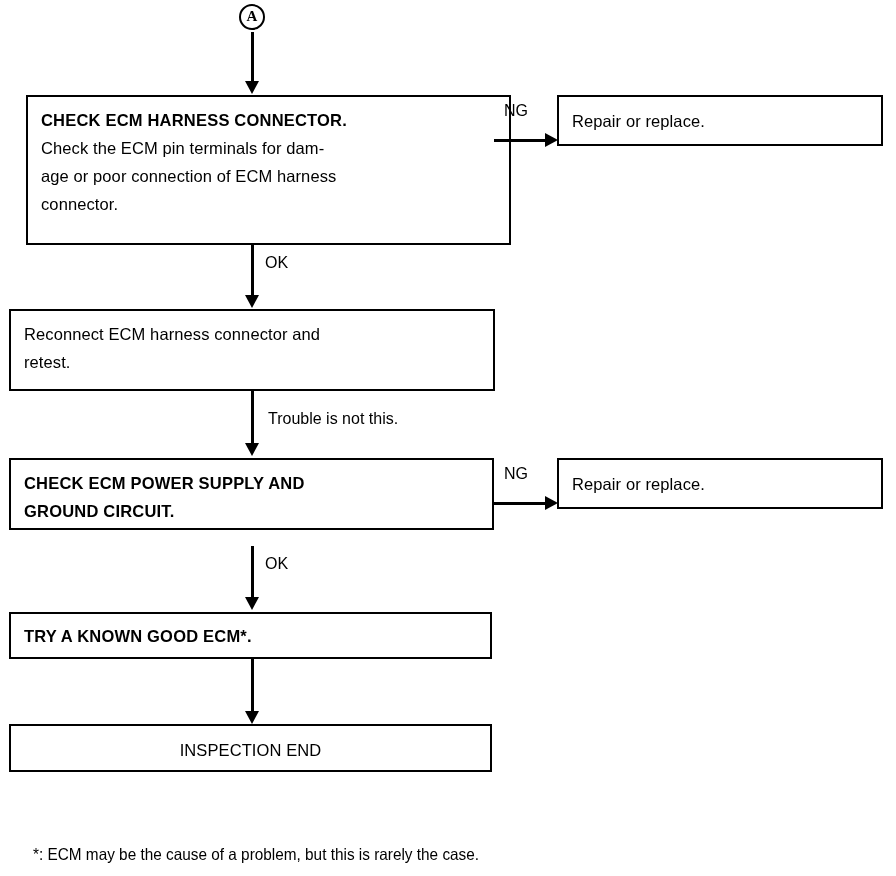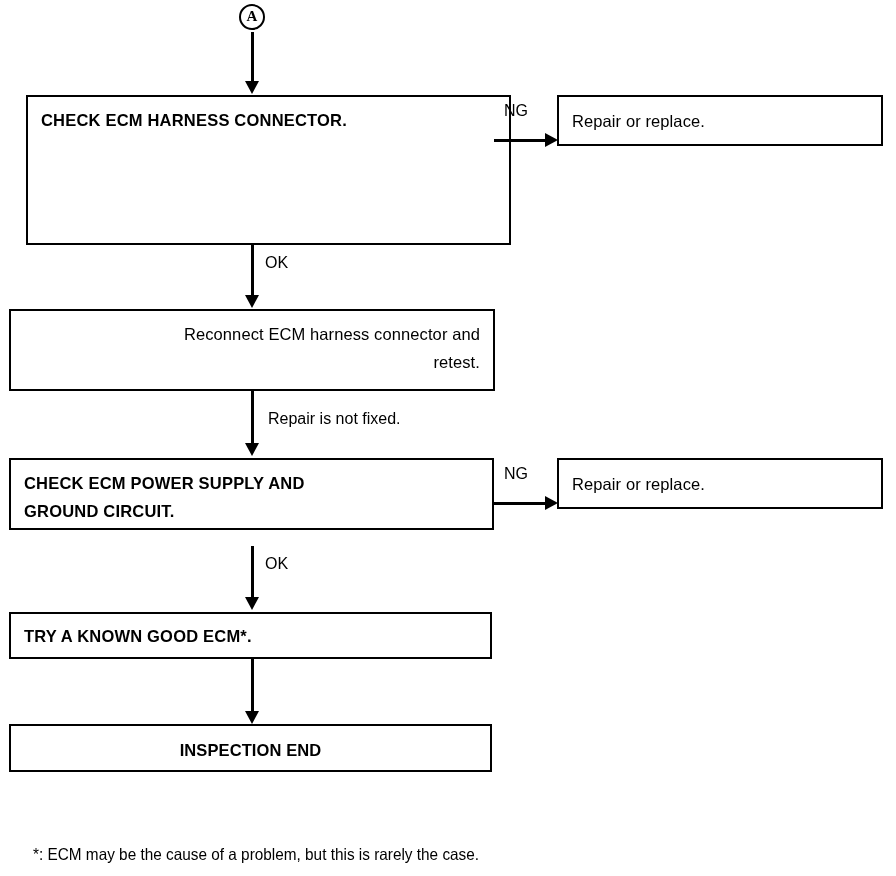--- a/index.html
+++ b/index.html
@@ -107,42 +107,45 @@
 
 <div id="page">
 
   <div class="connector-symbol" style="left:239px; top:4px;">A</div>
 
   <div class="v-line" style="left:251px; top:32px; height:51px;"></div>
   <div class="arrow-down" style="left:245px; top:81px;"></div>
 
   <div class="flow-box" style="left:26px; top:95px; width:485px; height:150px;">
     <div class="box-text bold">CHECK ECM HARNESS CONNECTOR.</div>
+    <div class="box-text">Check the ECM pin terminals for dam-
+age or poor connection of ECM harness
+connector.</div>
   </div>
 
   <div class="h-line" style="left:494px; top:139px; width:56px;"></div>
   <div class="arrow-right" style="left:545px; top:133px;"></div>
   <div class="edge-label" style="left:504px; top:101px;">NG</div>
 
   <div class="flow-box" style="left:557px; top:95px; width:326px; height:51px; padding-top:10px;">
     <div class="box-text">Repair or replace.</div>
   </div>
 
   <div class="v-line" style="left:251px; top:245px; height:51px;"></div>
   <div class="arrow-down" style="left:245px; top:295px;"></div>
   <div class="edge-label" style="left:265px; top:253px;">OK</div>
 
-  <div class="flow-box" style="left:9px; top:309px; width:486px; height:82px;text-align:right;">
+  <div class="flow-box" style="left:9px; top:309px; width:486px; height:82px;">
     <div class="box-text">Reconnect ECM harness connector and
 retest.</div>
   </div>
 
   <div class="v-line" style="left:251px; top:391px; height:53px;"></div>
   <div class="arrow-down" style="left:245px; top:443px;"></div>
-  <div class="edge-label" style="left:268px; top:409px;">Repair is not fixed.</div>
+  <div class="edge-label" style="left:268px; top:409px;">Trouble is not this.</div>
 
   <div class="flow-box" style="left:9px; top:458px; width:485px; height:72px;">
     <div class="box-text bold">CHECK ECM POWER SUPPLY AND
 GROUND CIRCUIT.</div>
   </div>
 
   <div class="h-line" style="left:494px; top:502px; width:56px;"></div>
   <div class="arrow-right" style="left:545px; top:496px;"></div>
   <div class="edge-label" style="left:504px; top:464px;">NG</div>
 
@@ -154,19 +157,19 @@
   <div class="arrow-down" style="left:245px; top:597px;"></div>
   <div class="edge-label" style="left:265px; top:554px;">OK</div>
 
   <div class="flow-box" style="left:9px; top:612px; width:483px; height:47px; padding-top:8px;">
     <div class="box-text bold">TRY A KNOWN GOOD ECM*.</div>
   </div>
 
   <div class="v-line" style="left:251px; top:657px; height:55px;"></div>
   <div class="arrow-down" style="left:245px; top:711px;"></div>
 
-  <div class="flow-box" style="left:9px; top:724px; width:483px; height:48px; padding-top:10px;font-weight:bold;">
+  <div class="flow-box" style="left:9px; top:724px; width:483px; height:48px; padding-top:10px;">
     <div class="box-text center">INSPECTION END</div>
   </div>
 
   <div class="footnote" style="left:33px; top:844px;">*: ECM may be the cause of a problem, but this is rarely the case.</div>
 
 </div>
 
 </body></html>

